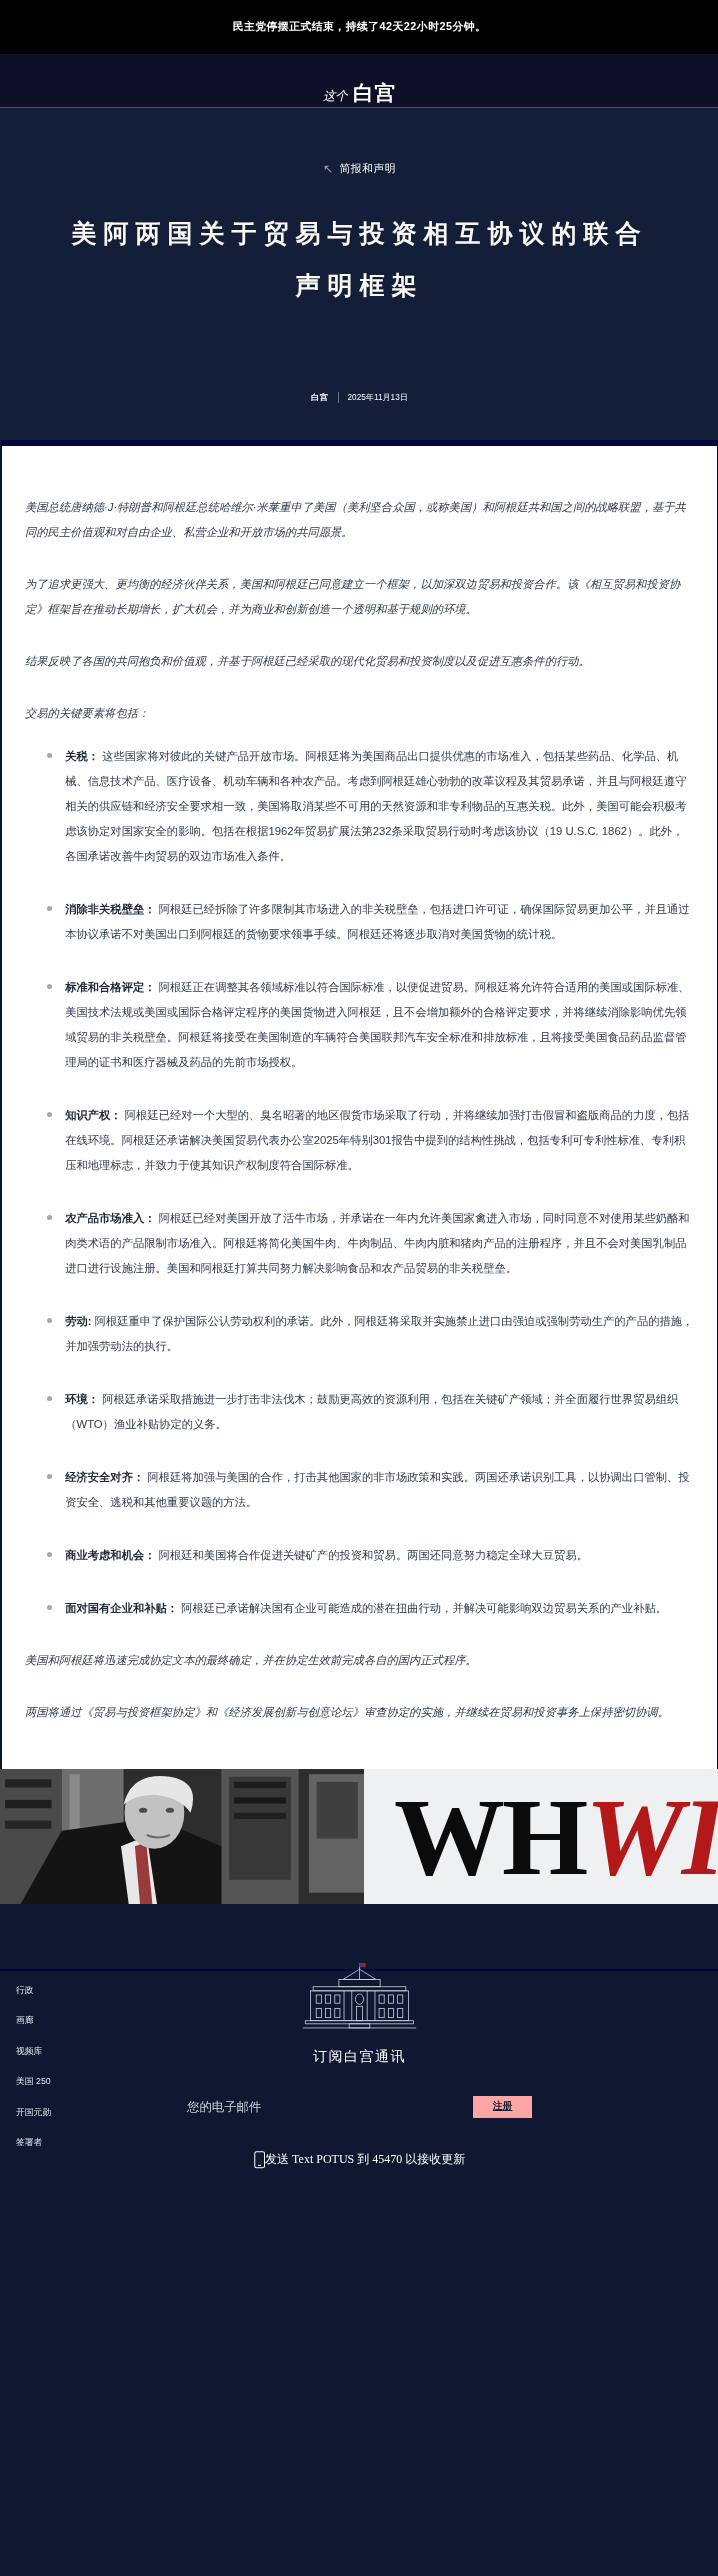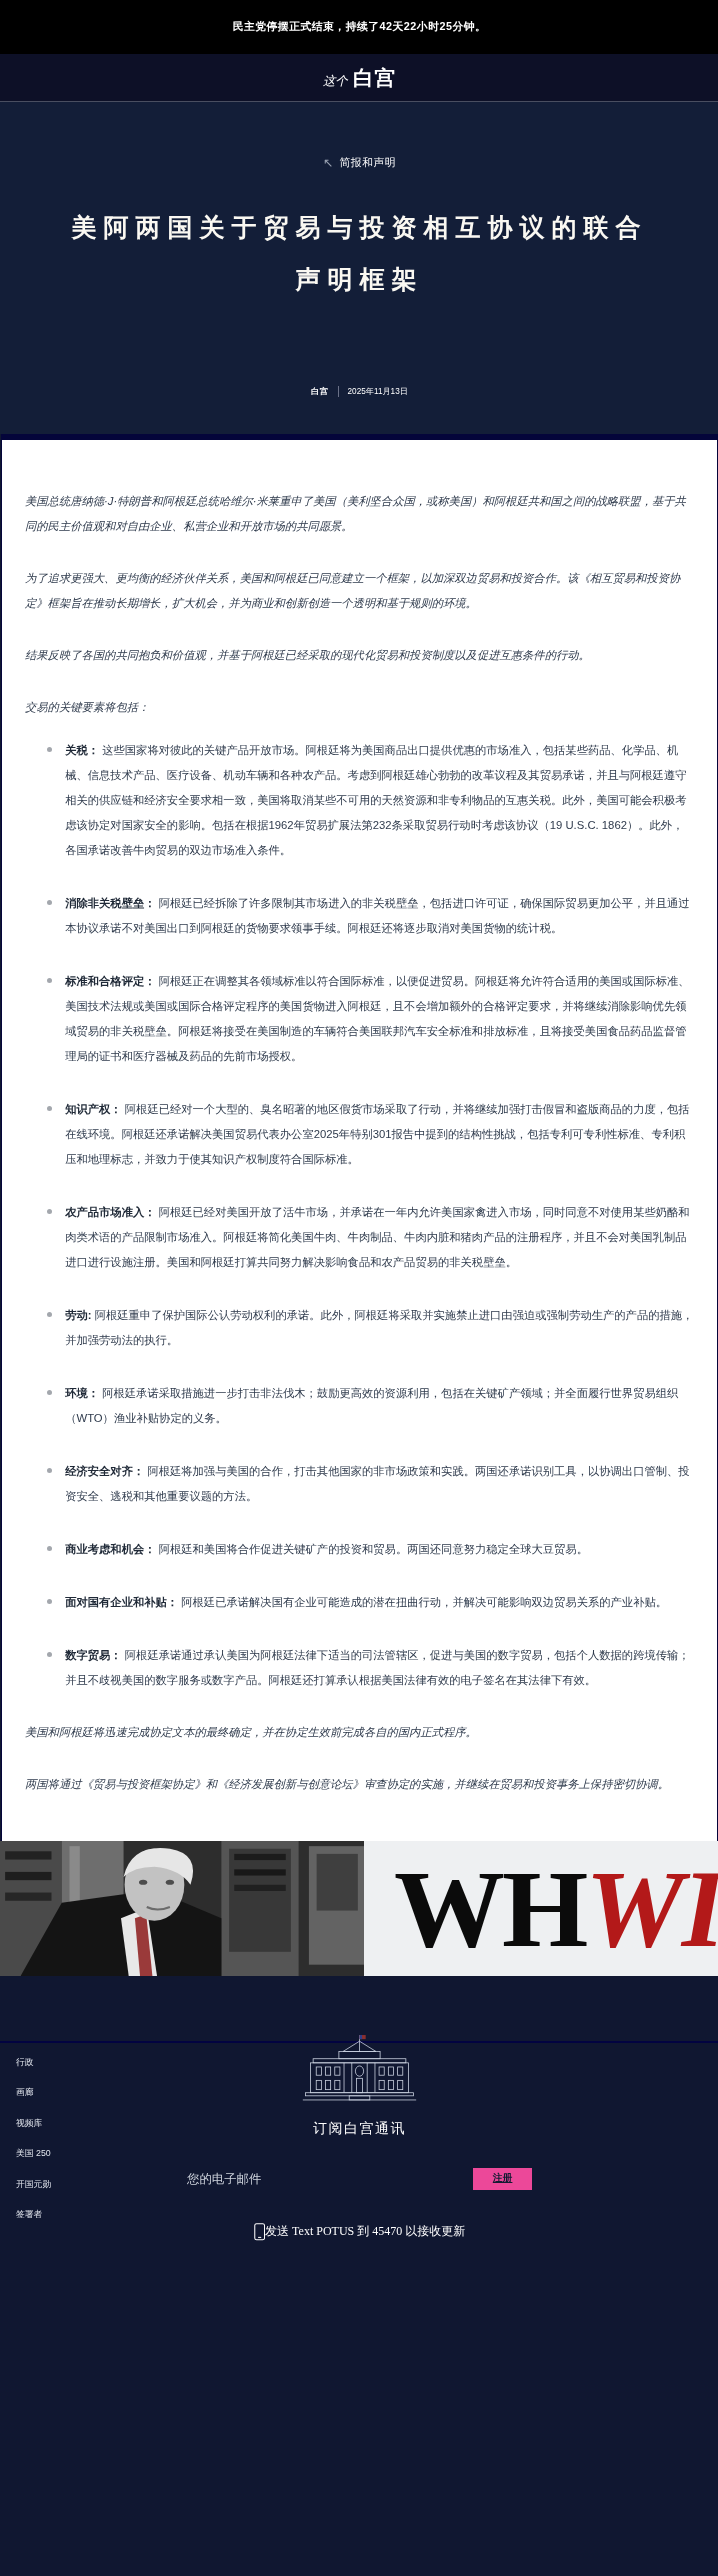--- a/index.html
+++ b/index.html
@@ -3,21 +3,21 @@
 <meta charset="utf-8">
 <style>
   * { margin:0; padding:0; box-sizing:border-box; }
   html,body { width:719px; background:#101731; font-family:"Liberation Sans", sans-serif; }
 
   
   .top-banner { height:54px; background:#000; display:flex; align-items:center; justify-content:center; }
   .top-banner span { color:#fff; font-size:10.8px; font-weight:bold; letter-spacing:0.5px; }
 
   
-  .site-header { height:48px; background:#0d1027; display:flex; align-items:center; justify-content:center;
+  .site-header { height:54px; background:#0d1027; display:flex; align-items:flex-end; justify-content:center;
                  border-bottom:0.5px solid #494e60; }
   .brand { color:#fff; display:flex; align-items:baseline; gap:5.2px; cursor:pointer; }
   .brand .script { font-family:"Liberation Serif", serif; font-style:italic; font-size:12.4px; }
   .brand .main   { font-family:"Liberation Serif", serif; font-size:20.6px; font-weight:bold; letter-spacing:1px; }
 
   
   .hero { height:332px; background:#131e38; display:flex; flex-direction:column; align-items:center; }
   .eyebrow { margin-top:54px; display:flex; align-items:center; gap:6.2px; }
   .eyebrow .arr { color:#9aa3b2; font-size:12.4px; line-height:1; }
   .eyebrow .lbl { color:#fff; font-size:10.8px; font-weight:normal; letter-spacing:0.5px; }
@@ -56,21 +56,21 @@
   .f-links { position:absolute; left:16px; top:14.4px; display:flex; flex-direction:column; gap:18.5px;justify-content:space-between; }
   .f-links a { color:#e2e6ee; font-size:8.8px; text-decoration:none; cursor:pointer; }
   .f-center { display:flex; flex-direction:column; align-items:center; }
   .wh-illustration { margin-top:-8.2px; }
   .newsletter-title { margin-top:17.5px; color:#fff; font-size:14px; letter-spacing:1.5px; font-weight:normal;
                       font-family:"Liberation Sans", sans-serif; }
   .subscribe-row { margin-top:30px; width:345px; display:flex; align-items:center; justify-content:space-between; }
   .email-input { background:transparent; border:none; outline:none; color:#e8ebf0; font-size:12.4px; flex:1;
                  font-family:"Liberation Sans", sans-serif; }
   .email-input::placeholder { color:#cfd4dd; }
-  .signup-btn { background:#ec4899; color:#141b33; border:none; font-weight:bold; font-size:9.8px;
+  .signup-btn { background:#fca5a5; color:#141b33; border:none; font-weight:bold; font-size:9.8px;
                 padding:4.6px 19.6px; cursor:pointer; font-family:"Liberation Sans", sans-serif;text-decoration:underline; }
   .sms-row { margin-top:33px; padding-bottom:23px; display:flex; align-items:center; justify-content:center; gap:0;
              color:#fff; font-family:"Liberation Serif", serif; font-size:12px; }
 </style>
 </head>
 <body>
 
 <div class="top-banner">
   <span>民主党停摆正式结束，持续了42天22小时25分钟。</span>
 </div>
@@ -135,24 +135,20 @@
         <span class="bullet-dot"></span>
         <span class="bullet-body"><span class="bullet-label">经济安全对齐：</span> 阿根廷将加强与美国的合作，打击其他国家的非市场政策和实践。两国还承诺识别工具，以协调出口管制、投资安全、逃税和其他重要议题的方法。</span>
       </li>
       <li>
         <span class="bullet-dot"></span>
         <span class="bullet-body"><span class="bullet-label">商业考虑和机会：</span> 阿根廷和美国将合作促进关键矿产的投资和贸易。两国还同意努力稳定全球大豆贸易。</span>
       </li>
       <li>
         <span class="bullet-dot"></span>
         <span class="bullet-body"><span class="bullet-label">面对国有企业和补贴：</span> 阿根廷已承诺解决国有企业可能造成的潜在扭曲行动，并解决可能影响双边贸易关系的产业补贴。</span>
-      </li>
-      <li>
-        <span class="bullet-dot"></span>
-        <span class="bullet-body"><span class="bullet-label">数字贸易：</span> 阿根廷承诺通过承认美国为阿根廷法律下适当的司法管辖区，促进与美国的数字贸易，包括个人数据的跨境传输；并且不歧视美国的数字服务或数字产品。阿根廷还打算承认根据美国法律有效的电子签名在其法律下有效。</span>
       </li>
     </ul>
   <div id="paras-bottom">
       <p>美国和阿根廷将迅速完成协定文本的最终确定，并在协定生效前完成各自的国内正式程序。</p>
       <p>两国将通过《贸易与投资框架协定》和《经济发展创新与创意论坛》审查协定的实施，并继续在贸易和投资事务上保持密切协调。</p>
     </div>
 </div>
 
 <div class="media-strip">
   <div class="media-photo">

